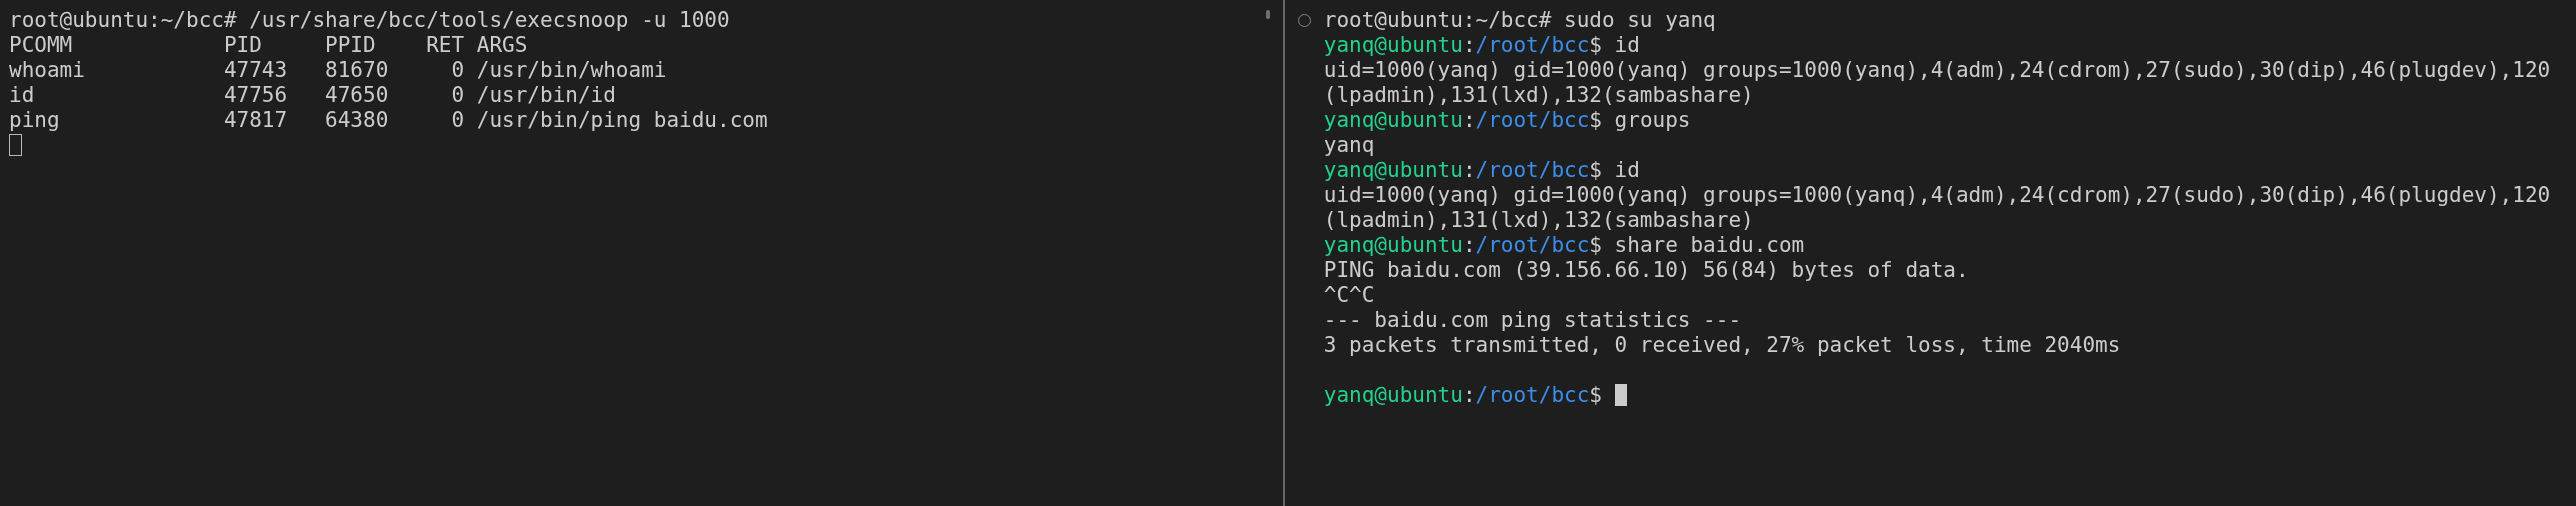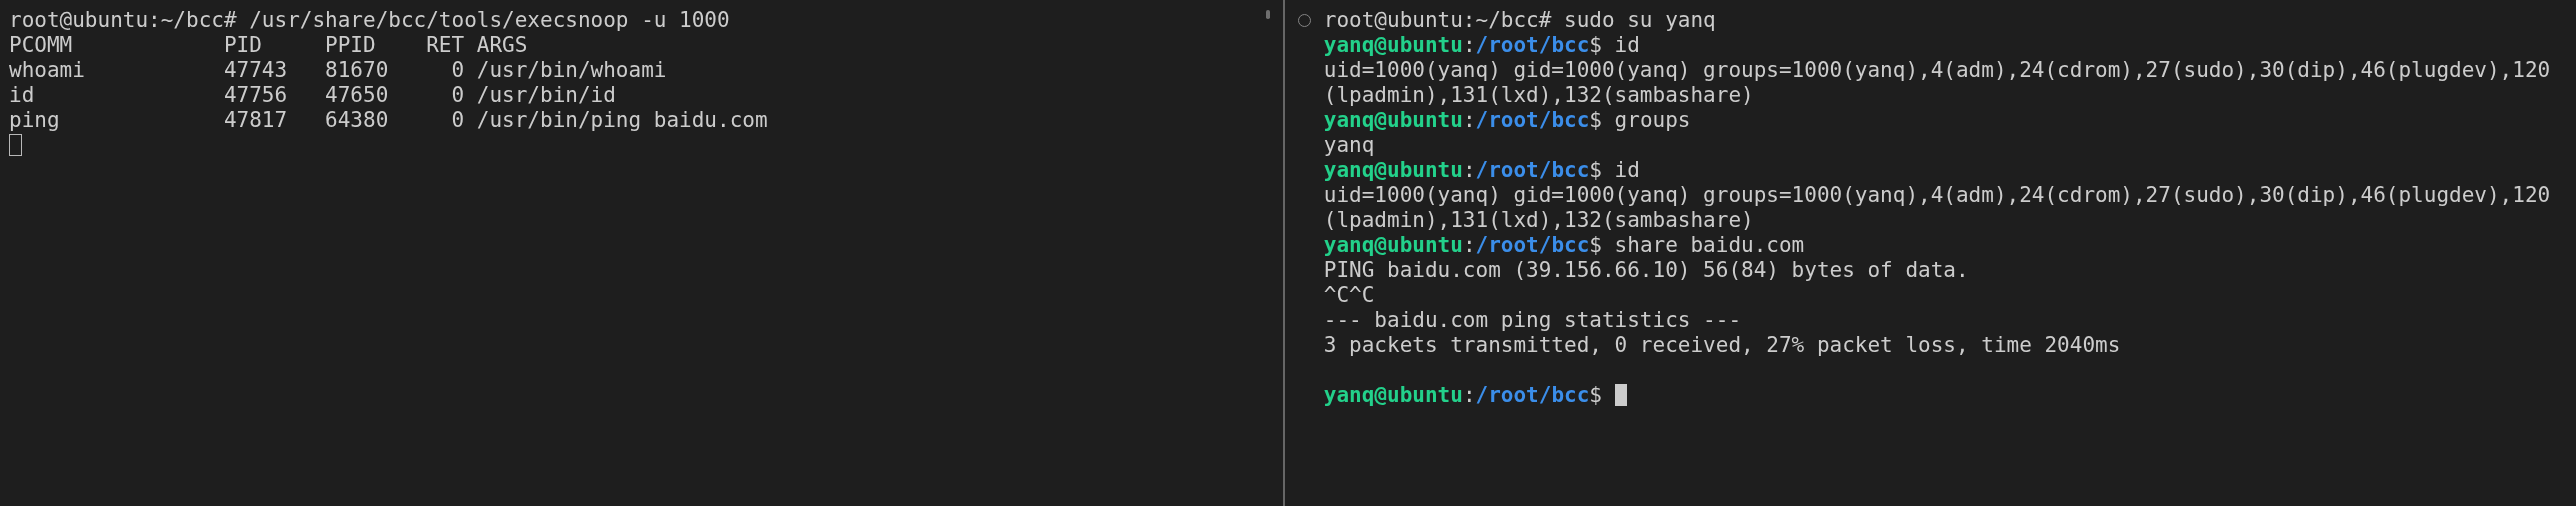--- a/index.html
+++ b/index.html
@@ -28,22 +28,22 @@
     position:relative;
     height:25px;
     line-height:25px;
     font-size:21px;
     color:var(--fg);
     white-space:pre;
   }
   .pane-left .tline{padding-left:9px;}
   .pane-right .tline{padding-left:39px;}
   .seg-fg{color:var(--fg);}
-  .seg-user{color:var(--green);font-weight:bold;}
-  .seg-path{color:var(--blue);font-weight:bold;}
+  .seg-user{color:var(--green);font-weight:normal;}
+  .seg-path{color:var(--blue);font-weight:normal;}
   .cursor-solid{
     display:inline-block;width:12px;height:22px;
     background:var(--cursor);vertical-align:bottom;margin-bottom:1.8px;
   }
   .cursor-hollow{
     display:inline-block;width:12.8px;height:22px;
     border:1.8px solid #b8b8b8;background:transparent;
     vertical-align:bottom;margin-bottom:1.8px;
   }
   .gutter-circle{

